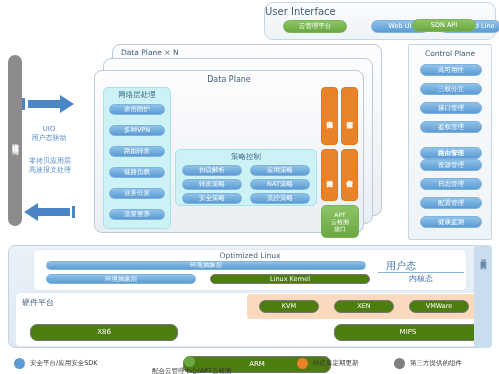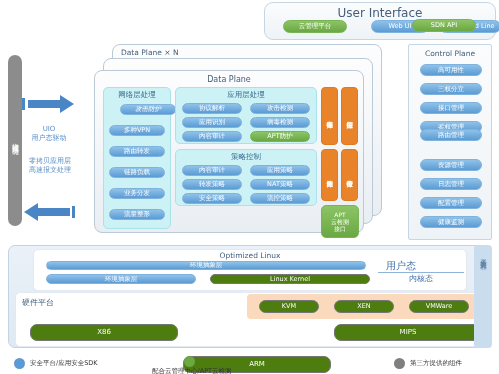--- a/index.html
+++ b/index.html
@@ -36,21 +36,21 @@
   }
 
   
   #ui-panel{
     left:264px;top:2px;width:232px;height:38px;
     background:linear-gradient(to bottom,#fbfcfd,#eef3f7);
     border:1px solid #c7d6e3;border-radius:9px;
   }
   #ui-title{
     position:absolute;left:0;right:0;top:3px;
-    text-align:center;font-size:12px;color:#44607c;
+    font-size:10px;color:#44607c;
   }
   .ui-btn{position:absolute;top:17px;height:13px;font-size:6.5px;}
 
   
   #pnf-bar{
     left:8px;top:55px;width:14px;height:171px;
     background:#8c8c8c;border-radius:7px;
   }
   #pnf-label{
     position:absolute;left:50%;top:50%;
@@ -218,41 +218,32 @@
 <div class="abs dp-card" id="dp-n">
   <div id="dp-n-label">Data Plane × N</div>
 </div>
 <div class="abs dp-card" id="dp-mid"></div>
 
 <div class="abs dp-card" id="dp-front">
   <div id="dp-front-title">Data Plane</div>
 
   <div class="group" id="g-net">
     <div class="group-title">网络层处理</div>
-    <div class="pill blue item" style="left:16px;top:16px;width:56px;font-style:italic;">攻击防护</div>
+    <div class="pill blue item" style="left:5px;top:16px;width:56px;">攻击防护</div>
     <div class="pill blue item" style="left:5px;top:37px;width:56px;">多种VPN</div>
     <div class="pill blue item" style="left:5px;top:58px;width:56px;">路由转发</div>
     <div class="pill blue item" style="left:5px;top:79px;width:56px;">链路负载</div>
     <div class="pill blue item" style="left:5px;top:100px;width:56px;">业务分发</div>
     <div class="pill blue item" style="left:5px;top:121px;width:56px;">流量整形</div>
   </div>
 
-  <div class="group" id="g-app">
-    <div class="group-title">应用层处理</div>
-    <div class="pill blue item" style="left:6px;top:15px;width:60px;">协议解析</div>
-    <div class="pill blue item" style="left:74px;top:15px;width:60px;">攻击检测</div>
-    <div class="pill blue item" style="left:6px;top:29px;width:60px;">应用识别</div>
-    <div class="pill blue item" style="left:74px;top:29px;width:60px;">病毒检测</div>
-    <div class="pill blue item" style="left:6px;top:43px;width:60px;">内容审计</div>
-    <div class="pill green item" style="left:74px;top:43px;width:60px;">APT防护</div>
-  </div>
 
   <div class="group" id="g-pol">
     <div class="group-title">策略控制</div>
-    <div class="pill blue item" style="left:6px;top:15px;width:60px;">内容审计</div>
+    <div class="pill blue item" style="left:6px;top:15px;width:60px;">协议解析</div>
     <div class="pill blue item" style="left:74px;top:15px;width:60px;">应用策略</div>
     <div class="pill blue item" style="left:6px;top:29px;width:60px;">转发策略</div>
     <div class="pill blue item" style="left:74px;top:29px;width:60px;">NAT策略</div>
     <div class="pill blue item" style="left:6px;top:43px;width:60px;">安全策略</div>
     <div class="pill blue item" style="left:74px;top:43px;width:60px;">流控策略</div>
   </div>
 
   <div id="featcol">
     <div class="vbox pill orange" style="left:0px;top:0px;height:58px;">病毒特征库</div>
     <div class="vbox pill orange" style="left:20px;top:0px;height:58px;">应用特征库</div>
@@ -267,21 +258,21 @@
     </div>
   </div>
 </div>
 
 <div class="abs" id="cp-panel">
   <div id="cp-title">Control Plane</div>
   <div class="pill blue cp-item" style="top:19px;">高可用性</div>
   <div class="pill blue cp-item" style="top:38px;">三权分立</div>
   <div class="pill blue cp-item" style="top:57px;">接口管理</div>
   <div class="pill blue cp-item" style="top:76px;">鉴权管理</div>
-  <div class="pill blue cp-item" style="top:84px;">路由管理</div>
+  <div class="pill blue cp-item" style="top:102px;font-weight:bold;">路由管理</div>
   <div class="pill blue cp-item" style="top:114px;">资源管理</div>
   <div class="pill blue cp-item" style="top:133px;">日志管理</div>
   <div class="pill blue cp-item" style="top:152px;">配置管理</div>
   <div class="pill blue cp-item" style="top:171px;">健康监测</div>
 </div>
 
 <div class="abs" id="os-panel">
 
   <div id="linux-card">
     <div id="linux-title">Optimized Linux</div>
@@ -312,17 +303,21 @@
 
 <div class="abs" id="legend">
   <div class="lg-item" style="left:14px;">
     <div class="lg-dot" style="background:#5b9bd5;"></div>
     <div class="lg-text">安全平台/应用安全SDK</div>
   </div>
   <div class="lg-item" style="left:152px;flex-direction:column;">
     <div class="lg-dot" style="background:#6aa842;"></div>
     <div class="lg-text">配合云管理中心/APT云检测</div>
   </div>
+  <div class="lg-item" style="left:297px;">
+    <div class="lg-dot" style="background:#e8832a;"></div>
+    <div class="lg-text">特征库定期更新</div>
+  </div>
   <div class="lg-item" style="left:394px;">
     <div class="lg-dot" style="background:#7f7f7f;"></div>
     <div class="lg-text">第三方提供的组件</div>
   </div>
 </div>
 
 </body></html>

